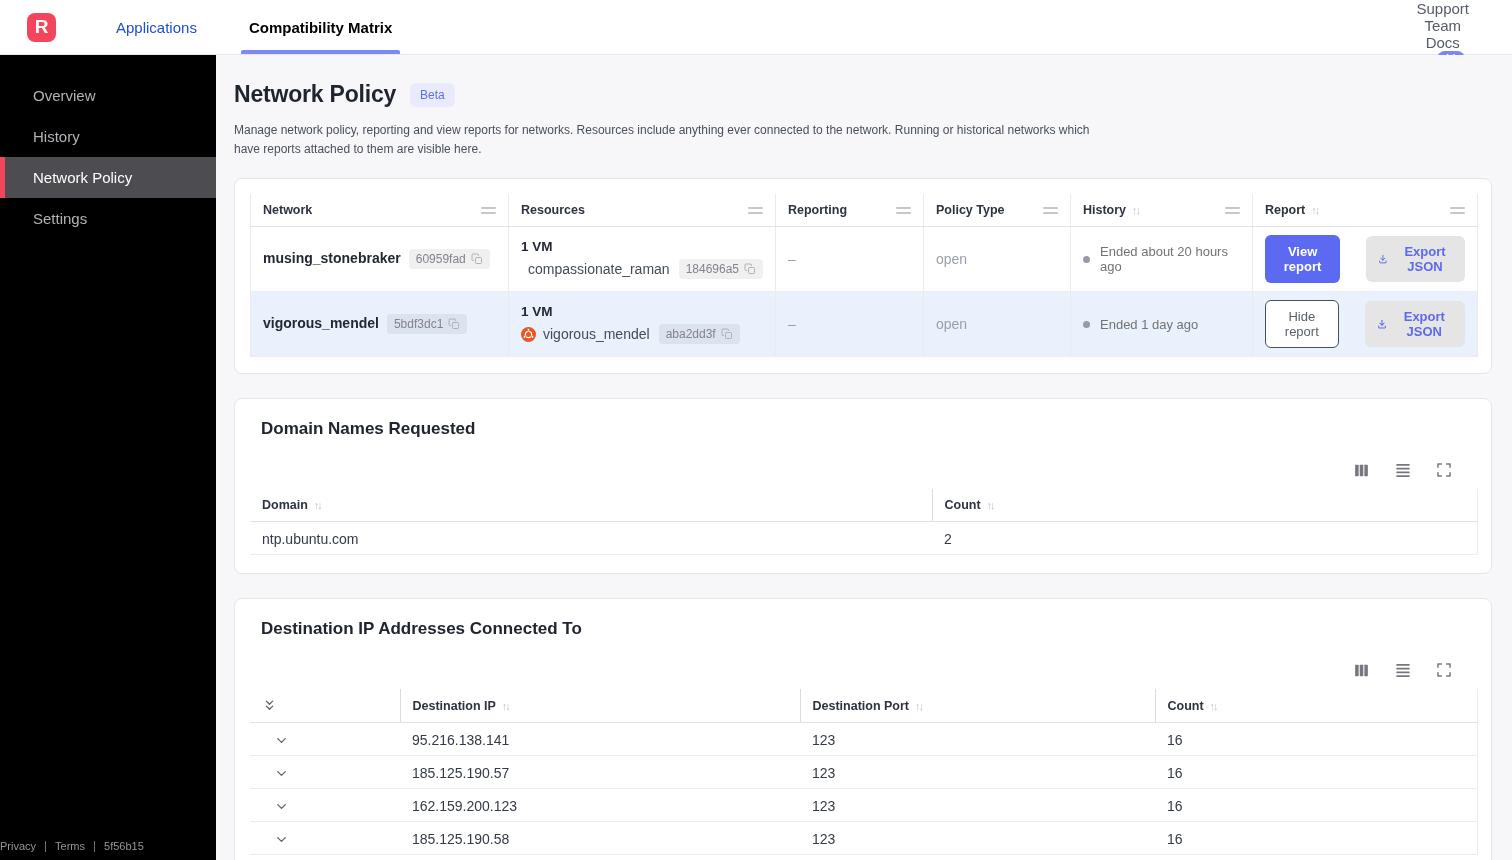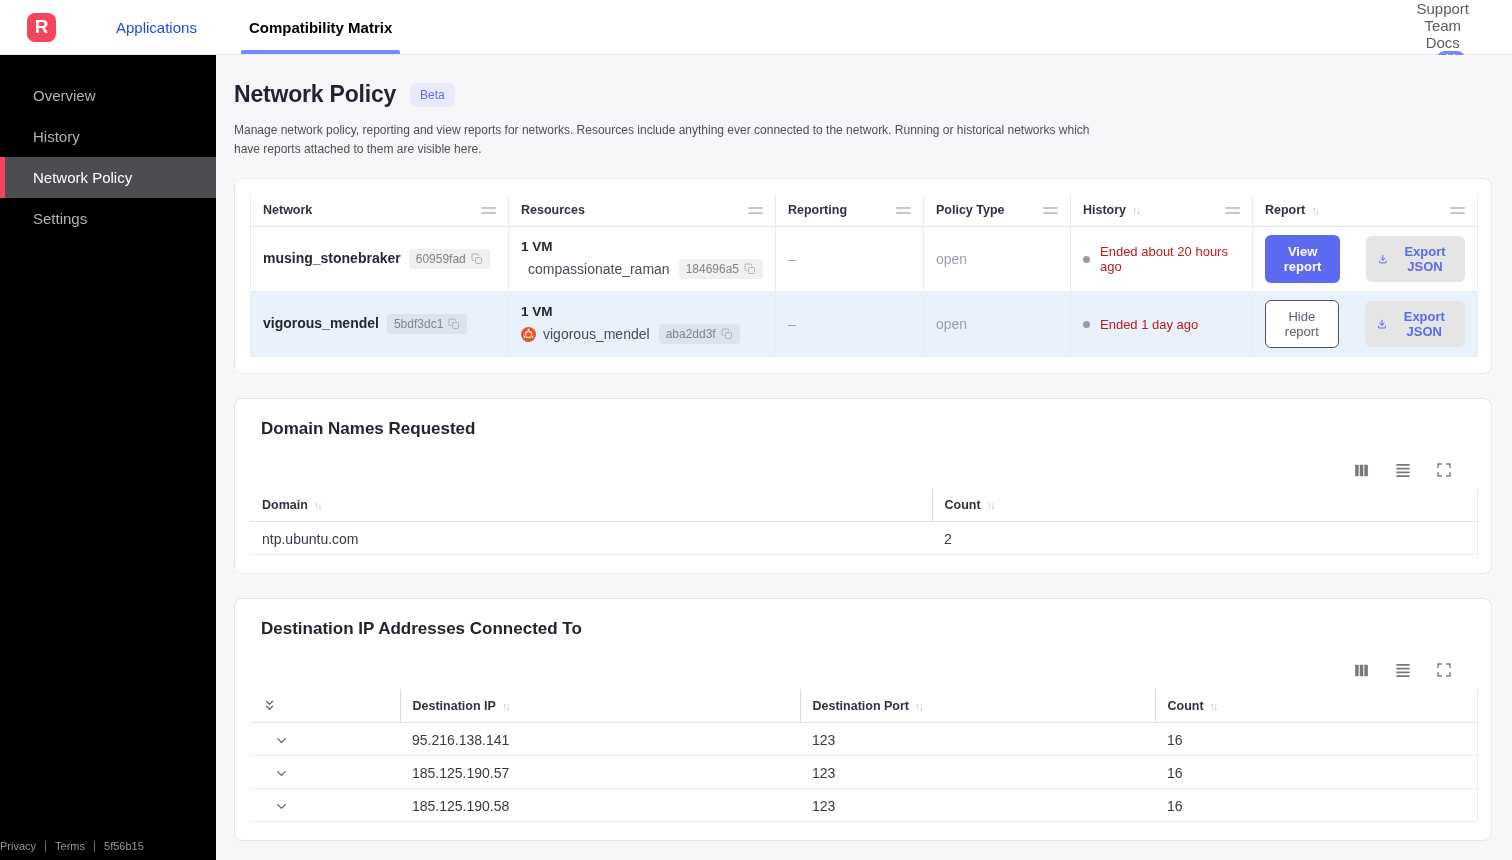--- a/index.html
+++ b/index.html
@@ -56,21 +56,21 @@
 
   
   .nets-table td { height:54px; }
   .row-hl td { background:#e9f1fc; }
   .net-name { font-weight:bold; font-size:14px; color:#232833; }
   .id-badge { display:inline-flex; align-items:center; gap:5px; background:rgba(40,45,60,0.07); color:#83838d; font-size:12px; padding:3px 7px; border-radius:4px; margin-left:8px; }
   .vm-line { font-weight:bold; font-size:13.5px; color:#232833; margin-bottom:5px; }
   .res-line { display:flex; align-items:center; gap:7px; }
   .res-name { font-size:14px; color:#454c58; }
   .muted { color:#9aa0ab; }
-  .status-cell { display:flex; align-items:center; gap:10px; font-size:13px; color:#b91c1c; }
+  .status-cell { display:flex; align-items:center; gap:10px; font-size:13px; color:#737373; }
   .status-dot { width:7px; height:7px; border-radius:50%; background:#969ba4; flex:0 0 7px; }
   .report-cell { display:flex; align-items:center; gap:26px; }
   .btn-primary { background:#5b6af0; color:#fff; font-weight:bold; font-size:13px; border:none; border-radius:6px; padding:9px 12px; cursor:pointer; font-family:inherit; }
   .btn-outline { background:#fff; color:#5a616c; font-size:13px; border:1px solid #49505e; border-radius:6px; padding:8px 12px; cursor:pointer; font-family:inherit; }
   .btn-export { display:inline-flex; align-items:center; gap:9px; background:#e5e5e5; color:#5b6af0; font-weight:bold; font-size:13px; border:none; border-radius:6px; padding:8px 12px; cursor:pointer; font-family:inherit; }
 
   
   .card-title { font-size:17px; font-weight:bold; color:#20252f; padding:20px 11px 0; }
   .card-toolbar { display:flex; justify-content:flex-end; align-items:center; gap:24px; padding:22px 24px 10px; }
   .tool-icon { cursor:pointer; display:flex; color:#6f6f77; }
@@ -455,20 +455,32 @@
               <td>16</td>
             </tr>
             <tr>
               <td>
                   <span class="expander">
                     <svg width="15" height="15" viewBox="0 0 24 24" fill="none" stroke="#5f6670" stroke-width="2.2" stroke-linecap="round" stroke-linejoin="round">
                       <polyline points="6 9 12 15 18 9"></polyline>
                     </svg>
                   </span>
                 </td>
+              <td>162.159.200.123</td>
+              <td>123</td>
+              <td>16</td>
+            </tr>
+            <tr>
+              <td>
+                  <span class="expander">
+                    <svg width="15" height="15" viewBox="0 0 24 24" fill="none" stroke="#5f6670" stroke-width="2.2" stroke-linecap="round" stroke-linejoin="round">
+                      <polyline points="6 9 12 15 18 9"></polyline>
+                    </svg>
+                  </span>
+                </td>
               <td>185.125.190.58</td>
               <td>123</td>
               <td>16</td>
             </tr>
 
           </tbody>
         </table>
       </section>
 
     </main>

